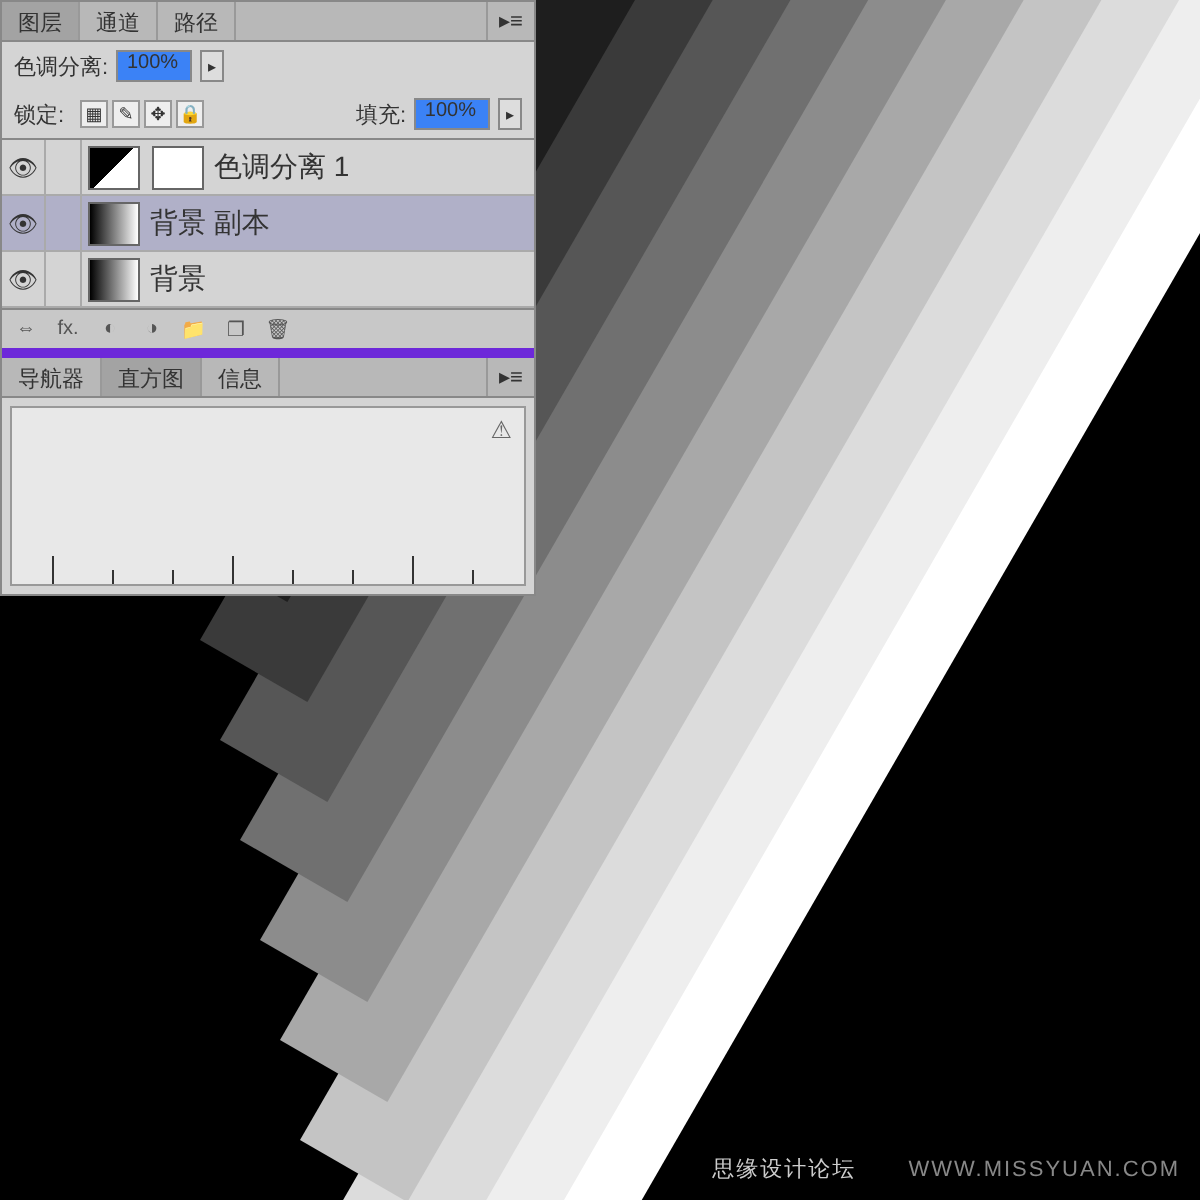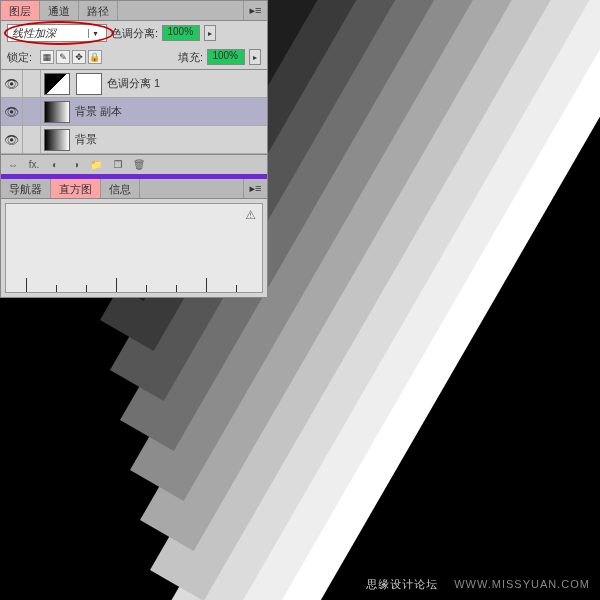--- a/index.html
+++ b/index.html
@@ -2,50 +2,50 @@
 <html><head>
 <meta charset="utf-8">
 <style>
 *{margin:0;padding:0;box-sizing:border-box;font-family:"Microsoft YaHei",sans-serif}
 body{width:600px;height:600px;overflow:hidden;position:relative;background:#000}
 .canvas{position:absolute;inset:0;background:#000}
 .stripe{position:absolute;width:1200px;height:62px;transform:rotate(-60deg);transform-origin:0 0}
 .panel{position:absolute;left:0;top:0;width:268px;background:#d4d4d4;font-size:11px;color:#333;border:1px solid #888}
 .tabs{display:flex;background:#b8b8b8;height:20px;border-bottom:1px solid #888}
 .tab{padding:3px 8px;border-right:1px solid #999;cursor:pointer;font-size:11px}
-.tab.active{background:#fca5a5}
+.tab.active{background:#a3a3a3}
 .tab-menu{margin-left:auto;width:24px;display:flex;align-items:center;justify-content:center;border-left:1px solid #999}
 .row{display:flex;align-items:center;padding:3px 6px;gap:4px;height:24px}
 .blend-select{position:relative;width:100px;height:18px;border:1px solid #888;background:#fff;display:flex;align-items:center;padding:0 4px;font-style:italic;font-size:11px}
 .blend-select .arrow{margin-left:auto;border-left:1px solid #888;width:14px;text-align:center;font-style:normal;font-size:8px}
 .highlight{position:absolute;border:2px solid #c00;border-radius:50%;width:110px;height:24px;left:-4px;top:-4px;pointer-events:none}
-.pct-input{width:38px;height:16px;border:1px solid #888;background:#22c55e;text-align:right;padding-right:6px;font-size:10px}
+.pct-input{width:38px;height:16px;border:1px solid #888;background:#3b82f6;text-align:right;padding-right:6px;font-size:10px}
 .pct-btn{width:12px;height:16px;border:1px solid #888;background:#ddd;font-size:8px;display:flex;align-items:center;justify-content:center}
 .lock-icons{display:flex;gap:2px;margin-left:4px}
 .lock-icons span{width:14px;height:14px;border:1px solid #999;background:#eee;font-size:9px;display:flex;align-items:center;justify-content:center}
 .layers{background:#c8c8c8;border-top:1px solid #888;max-height:100px;overflow:hidden}
 .layer{display:flex;align-items:center;height:28px;border-bottom:1px solid #aaa;background:#d4d4d4}
 .layer.active{background:#b0b0c8}
 .eye{width:22px;height:28px;border-right:1px solid #aaa;display:flex;align-items:center;justify-content:center;font-size:12px}
 .link{width:18px;height:28px;border-right:1px solid #aaa}
 .thumb{width:26px;height:22px;border:1px solid #666;margin:0 3px;background:#888}
 .thumb.grad{background:linear-gradient(90deg,#000,#fff)}
 .thumb.white{background:#fff}
 .thumb.adj{background:linear-gradient(135deg,#000 50%,#fff 50%)}
-.layer-name{font-size:11px;margin-left:2px}
+.layer-name{font-size:14px;margin-left:2px}
 .layer-bottom{display:flex;background:#c8c8c8;height:20px;border-top:1px solid #888;align-items:center;padding:0 2px;gap:1px}
 .layer-bottom span{width:20px;height:16px;display:flex;align-items:center;justify-content:center;font-size:10px;color:#555}
 .info-panel{background:#d4d4d4;border-top:5px solid #6d28d9}
 .info-tabs{display:flex;background:#b8b8b8;height:20px;border-bottom:1px solid #888}
 .histogram{height:90px;background:#e8e8e8;border:1px solid #999;margin:4px;position:relative}
 .hist-warn{position:absolute;right:6px;top:4px;font-size:12px;color:#666}
 .ruler{position:absolute;bottom:0;left:0;right:0;height:20px}
 .tick{position:absolute;bottom:0;width:1px;background:#333}
 .watermark{position:absolute;bottom:8px;right:10px;color:#888;font-size:11px;letter-spacing:1px}
-.watermark .cn{color:#ccc;margin-right:12px}
+.watermark .cn{color:#ccc;margin-right:22px}
 </style>
 </head>
 <body>
 
 <div class="canvas" id="canvas">
     <div class="stripe" style="left: 180px; top: 720px; background: rgb(255, 255, 255);"></div>
     <div class="stripe" style="left: 170px; top: 670px; background: rgb(238, 238, 238);"></div>
     <div class="stripe" style="left: 160px; top: 620px; background: rgb(220, 220, 220);"></div>
     <div class="stripe" style="left: 150px; top: 570px; background: rgb(196, 196, 196);"></div>
     <div class="stripe" style="left: 140px; top: 520px; background: rgb(168, 168, 168);"></div>
@@ -58,25 +58,20 @@
 
 <div class="panel">
   <div class="tabs">
     <div class="tab active">图层</div>
     <div class="tab">通道</div>
     <div class="tab">路径</div>
     <div class="tab-menu">▸≡</div>
   </div>
 
   <div class="row">
-    <div class="blend-select">
-      <span>线性加深</span>
-      <span class="arrow">▾</span>
-      <div class="highlight"></div>
-    </div>
     <span>色调分离:</span>
     <div class="pct-input">100%</div>
     <div class="pct-btn">▸</div>
   </div>
 
   <div class="row">
     <span>锁定:</span>
     <div class="lock-icons">
       <span>▦</span>
       <span>✎</span>

